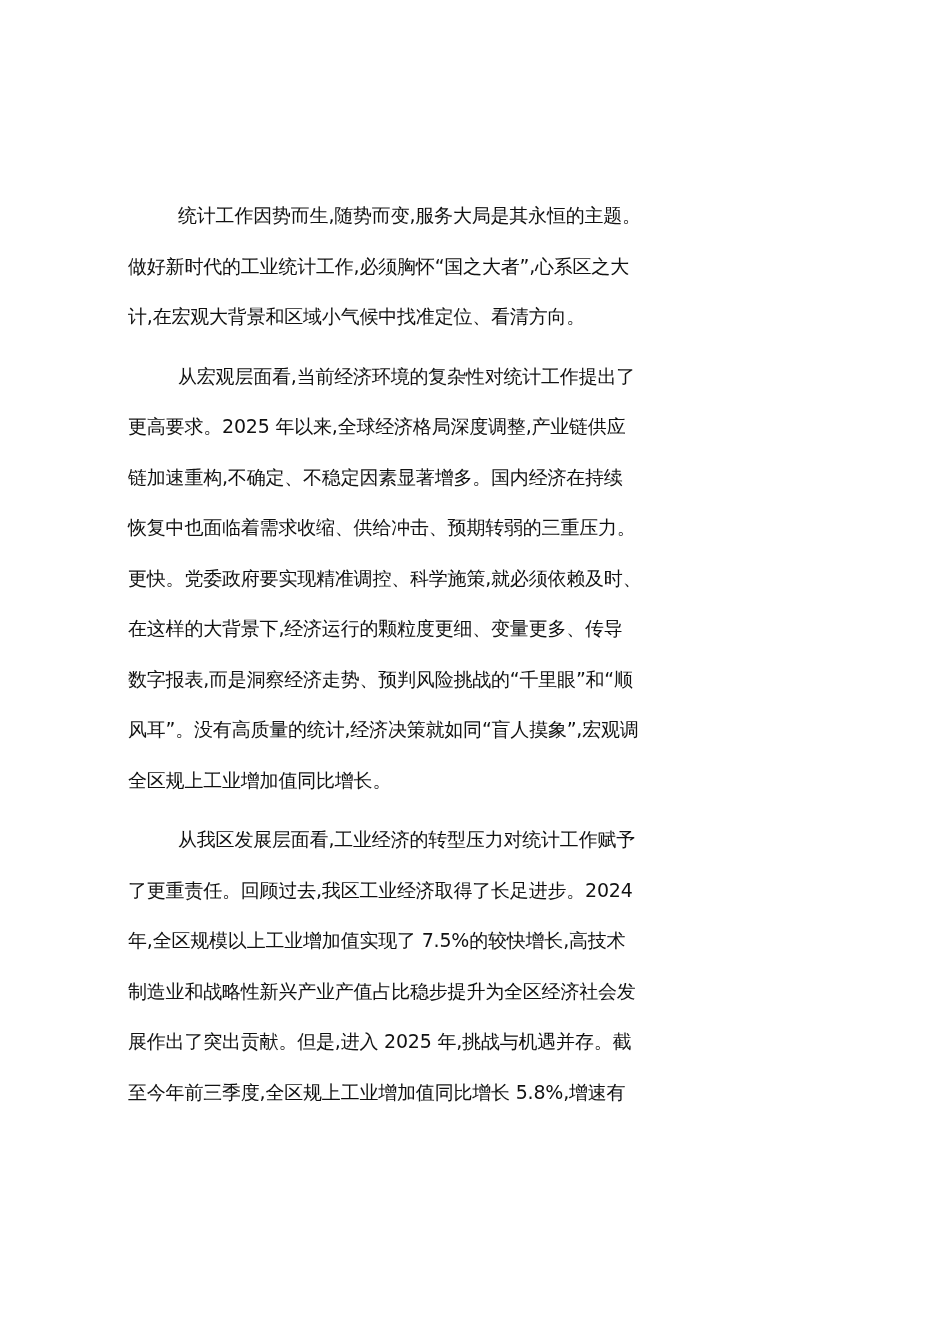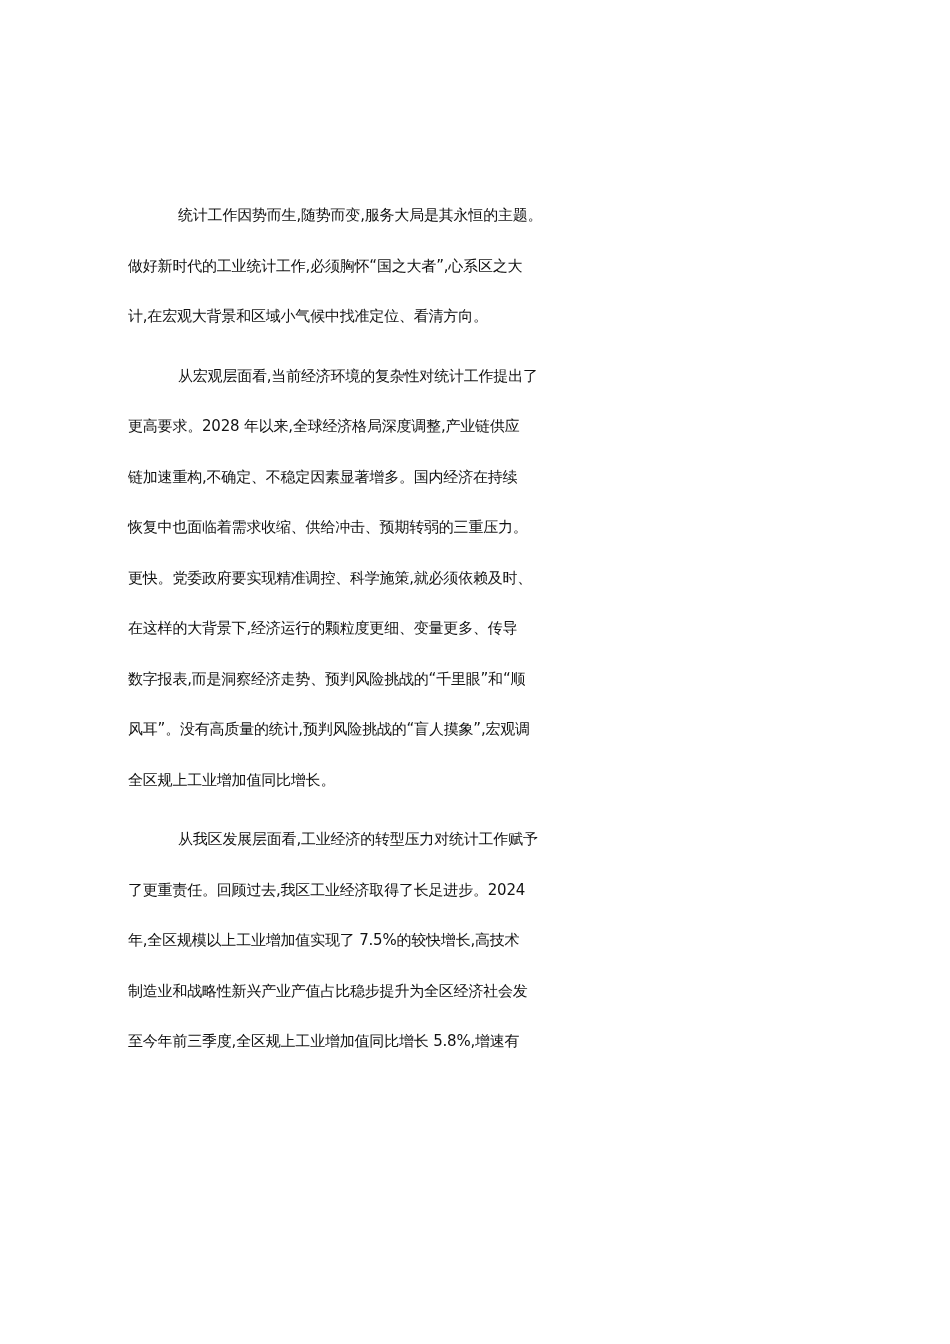--- a/index.html
+++ b/index.html
@@ -13,21 +13,21 @@
       position: relative;
       overflow: hidden;
     }
     .page {
       position: absolute;
       left: 128px;
       top: 190px;
       width: 692px;
       color: #111111;
       font-family: "DejaVu Sans", "Liberation Sans", sans-serif;
-      font-size: 15px;
+      font-size: 19px;
       line-height: 50.5px;
     }
     .para {
       margin: 0 0 9px 0;
       text-indent: 50px;
       text-align: justify;
       text-align-last: left;
       word-break: break-all;
       letter-spacing: -0.2px;
     }
@@ -44,29 +44,30 @@
 <body>
 
 <div class="page">
   <div class="para" style="text-indent:0">
     <span class="line first">统计工作因势而生,随势而变,服务大局是其永恒的主题。</span>
     <span class="line">做好新时代的工业统计工作,必须胸怀“国之大者”,心系区之大</span>
     <span class="line">计,在宏观大背景和区域小气候中找准定位、看清方向。</span>
   </div>
   <div class="para" style="text-indent:0">
     <span class="line first">从宏观层面看,当前经济环境的复杂性对统计工作提出了</span>
-    <span class="line">更高要求。2028 年以来,全球经济格局深度调整,产业链供应</span>
+    <span class="line">更高要求。2025 年以来,全球经济格局深度调整,产业链供应</span>
     <span class="line">链加速重构,不确定、不稳定因素显著增多。国内经济在持续</span>
     <span class="line">恢复中也面临着需求收缩、供给冲击、预期转弱的三重压力。</span>
     <span class="line">更快。党委政府要实现精准调控、科学施策,就必须依赖及时、</span>
     <span class="line">在这样的大背景下,经济运行的颗粒度更细、变量更多、传导</span>
     <span class="line">数字报表,而是洞察经济走势、预判风险挑战的“千里眼”和“顺</span>
-    <span class="line">风耳”。没有高质量的统计,预判风险挑战的“盲人摸象”,宏观调</span>
+    <span class="line">风耳”。没有高质量的统计,经济决策就如同“盲人摸象”,宏观调</span>
     <span class="line">全区规上工业增加值同比增长。</span>
   </div>
   <div class="para" style="text-indent:0">
     <span class="line first">从我区发展层面看,工业经济的转型压力对统计工作赋予</span>
     <span class="line">了更重责任。回顾过去,我区工业经济取得了长足进步。2024</span>
     <span class="line">年,全区规模以上工业增加值实现了 7.5%的较快增长,高技术</span>
     <span class="line">制造业和战略性新兴产业产值占比稳步提升为全区经济社会发</span>
+    <span class="line">展作出了突出贡献。但是,进入 2025 年,挑战与机遇并存。截</span>
     <span class="line">至今年前三季度,全区规上工业增加值同比增长 5.8%,增速有</span>
   </div>
 </div>
 
 </body></html>

